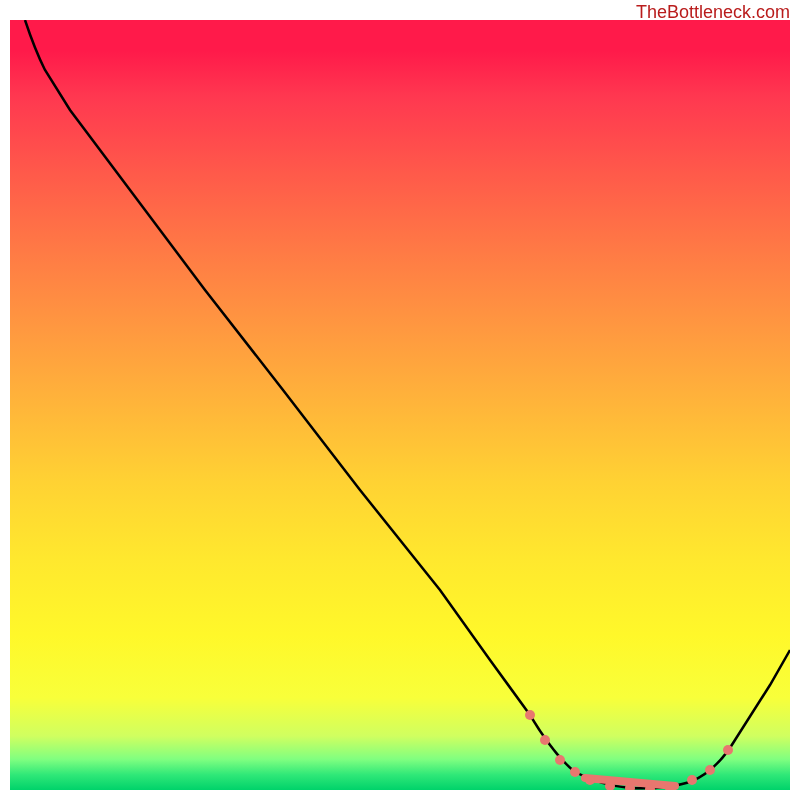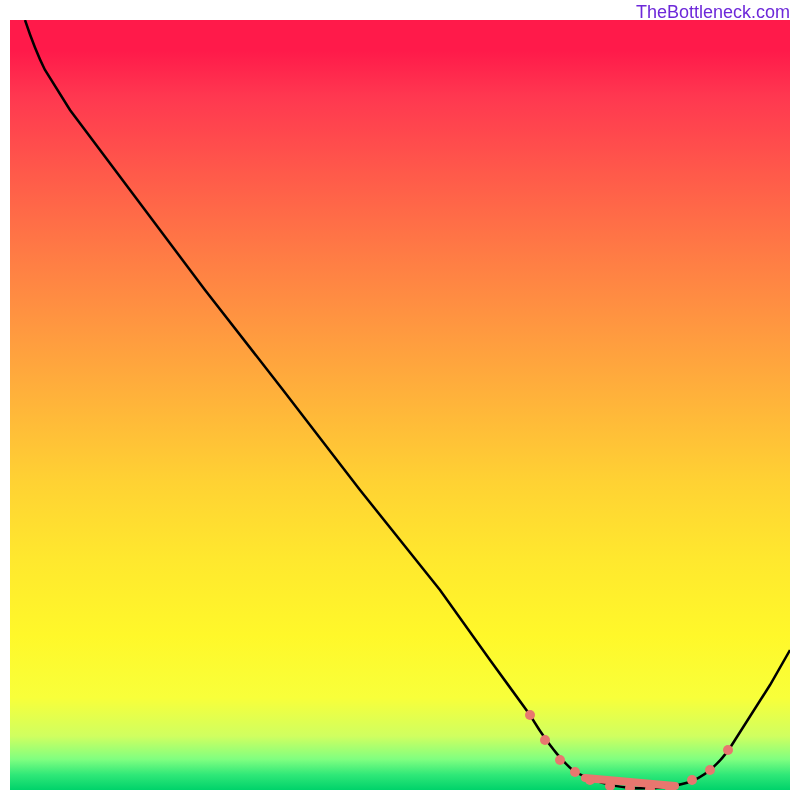--- a/index.html
+++ b/index.html
@@ -9,21 +9,21 @@
     background: #ffffff;
     position: relative;
     font-family: Arial, sans-serif;
     overflow: hidden;
   }
   .watermark {
     position: absolute;
     top: 2px;
     right: 10px;
     font-size: 18px;
-    color: #6d28d9;
+    color: #b91c1c;
     font-weight: 500;
     z-index: 10;
   }
   .chart-area {
     position: absolute;
     top: 20px;
     left: 10px;
     width: 780px;
     height: 770px;
   }

